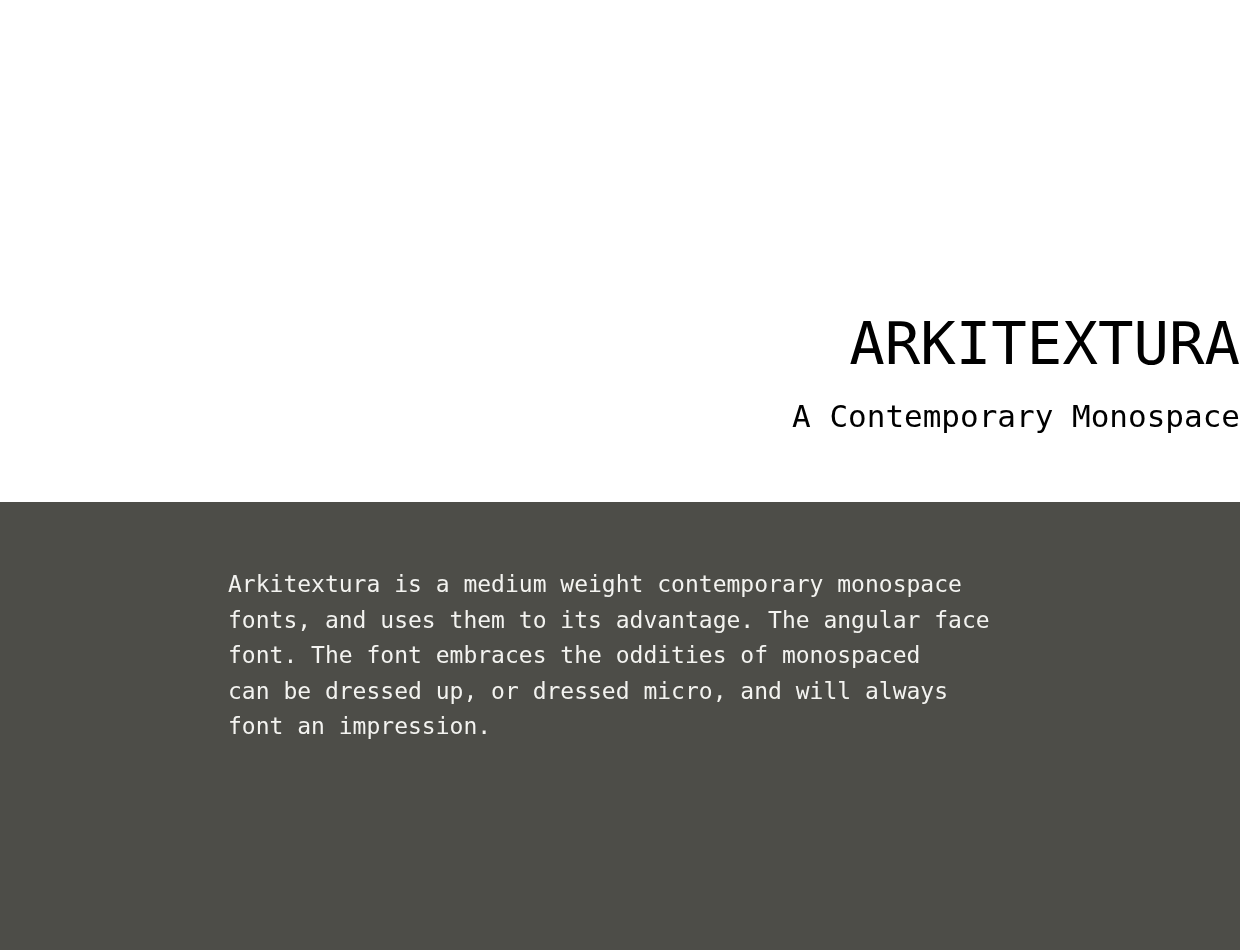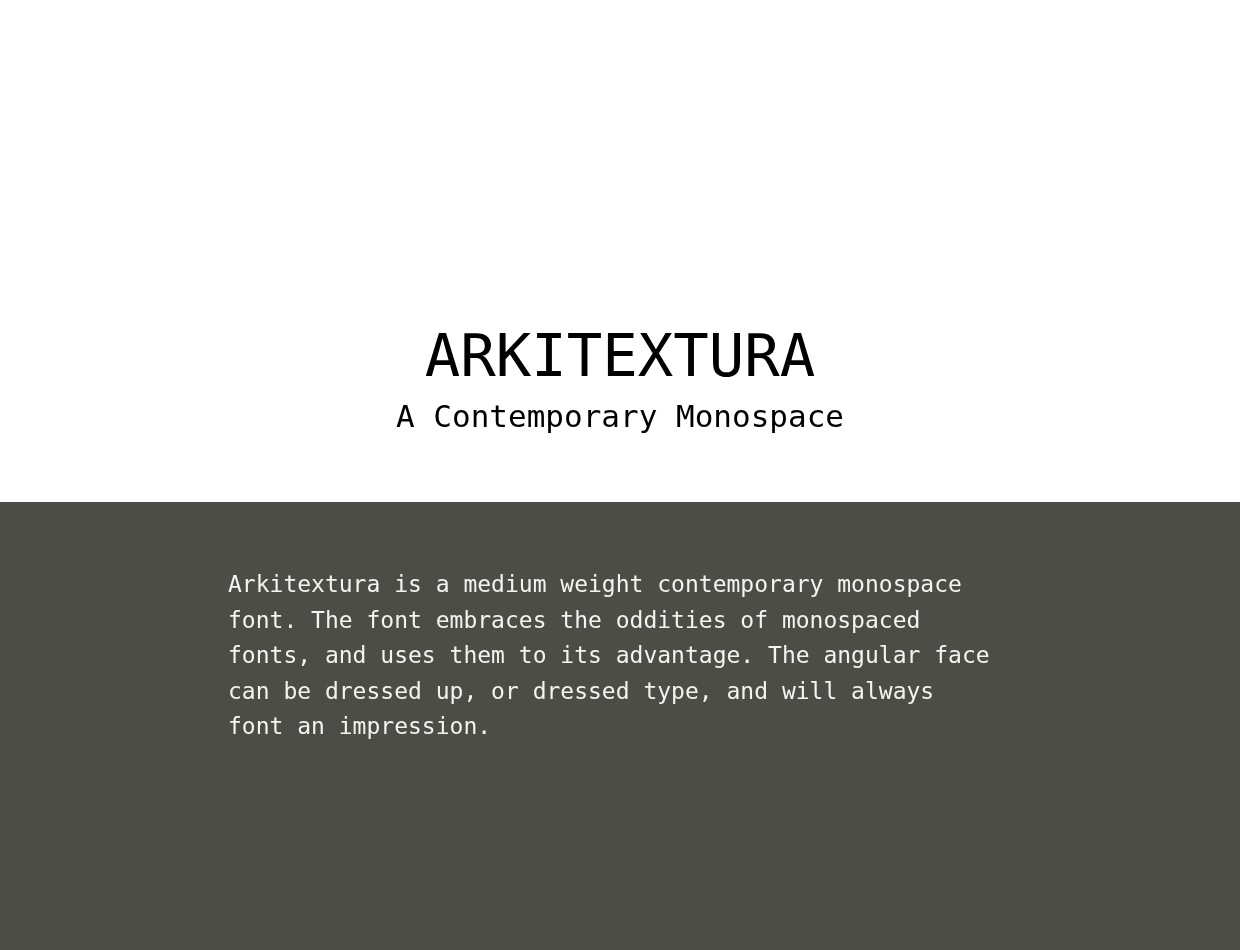--- a/index.html
+++ b/index.html
@@ -11,37 +11,37 @@
     height: 950px;
     overflow: hidden;
     font-family: "DejaVu Sans Mono", "Liberation Mono", monospace;
     background: var(--hero-bg, #ffffff);
   }
   .hero {
     height: 502px;
     background: var(--hero-bg, #ffffff);
     display: flex;
     flex-direction: column;
-    align-items: center;
+    align-items: flex-end;
     justify-content: flex-end;
     box-sizing: border-box;
     padding-bottom: 70px;
     border-radius: 7px;
   }
   .hero-title {
     margin: 0;
     font-size: 59px;
     font-weight: 400;
     line-height: 1;
     letter-spacing: 0;
     color: var(--hero-fg, #000000);
     white-space: pre;
   }
   .hero-subtitle {
-    margin: 16px 0 0 0;
+    margin: 28px 0 0 0;
     font-size: 31px;
     font-weight: 400;
     line-height: 1;
     letter-spacing: 0;
     color: var(--hero-fg, #000000);
     white-space: pre;
   }
   .specimen {
     height: 498px;
     background: var(--specimen-bg, #4d4d48);
@@ -64,18 +64,18 @@
 <body>
 
 <div class="hero">
   <h1 class="hero-title">ARKITEXTURA</h1>
   <h2 class="hero-subtitle">A Contemporary Monospace</h2>
 </div>
 
 <div class="specimen">
   <div class="specimen-paragraph">
     <div class="specimen-line">Arkitextura is a medium weight contemporary monospace</div>
+    <div class="specimen-line">fonts, and uses them to its advantage. The angular face</div>
     <div class="specimen-line">font. The font embraces the oddities of monospaced</div>
-    <div class="specimen-line">fonts, and uses them to its advantage. The angular face</div>
-    <div class="specimen-line">can be dressed up, or dressed type, and will always</div>
+    <div class="specimen-line">can be dressed up, or dressed micro, and will always</div>
     <div class="specimen-line">font an impression.</div>
   </div>
 </div>
 
 </body></html>

